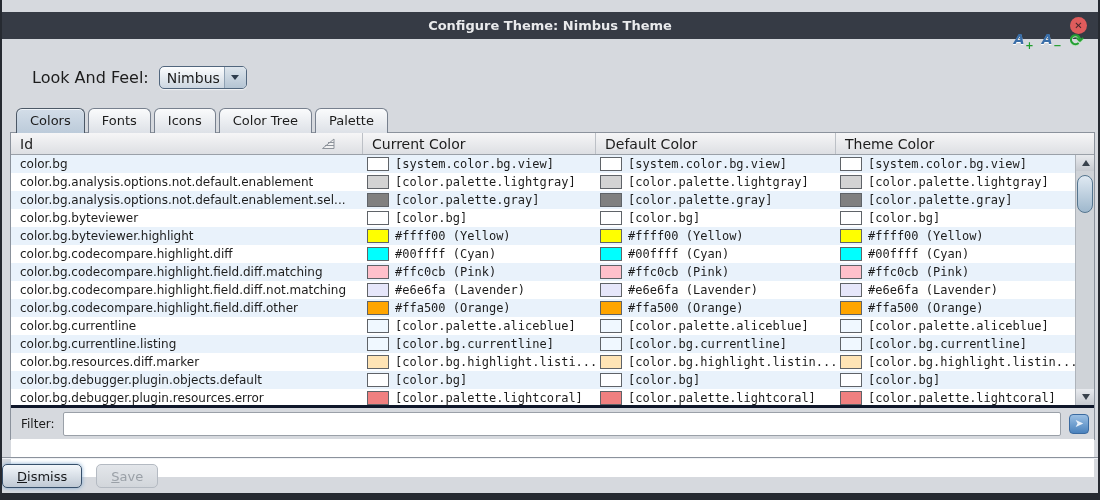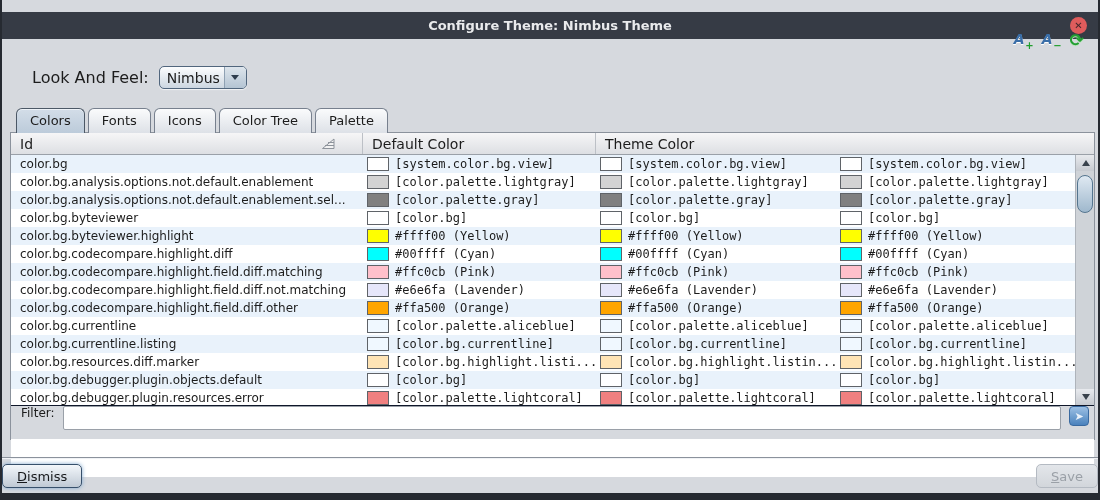--- a/index.html
+++ b/index.html
@@ -72,32 +72,32 @@
   .sb-btn { position:absolute; left:0; width:19px; height:16px; background:linear-gradient(#e8eaee,#c6cad0);
             display:flex; align-items:center; justify-content:center; }
   .sb-up { top:0; } .sb-down { bottom:0; }
   .sb-thumb { position:absolute; left:1px; top:20px; width:16px; height:38px; border-radius:9px;
               background:linear-gradient(#dfe9f2,#9fb8cd); border:1px solid #54758f; }
   .arrow-up { width:0;height:0;border-left:4px solid transparent;border-right:4px solid transparent;border-bottom:6px solid #39424c; }
   .arrow-down { width:0;height:0;border-left:4px solid transparent;border-right:4px solid transparent;border-top:6px solid #39424c; }
 
   
   .filter-bar { position:absolute; left:0; bottom:0; width:100%; height:34px; background:#d6d9de;
-                border-top:1px solid #0f172a; display:flex; align-items:flex-start; padding:0 5px 0 10px; gap:8px; }
+                border-top:3px solid #0f172a; display:flex; align-items:center; padding:0 5px 0 10px; gap:8px; }
   .filter-label { font-size:12px; }
   .filter-input { flex:1; height:24px; border:1px solid #9aa0a8; background:#fff; border-radius:2px;
                   font-family:"DejaVu Sans", sans-serif; font-size:12px; padding:0 6px; outline:none; }
   .filter-icon { width:20px; height:20px; border-radius:4px; background:linear-gradient(#9cc0e4,#4a82bd);
                  border:1px solid #3a6aa0; display:flex; align-items:center; justify-content:center;
                  color:#eaf2fb; font-size:11px; font-weight:bold; }
 
   
   .separator { position:absolute; left:0; top:457px; width:100%; height:2px;
                background:#8b929c; border-bottom:1px solid #f0f2f5; }
-  .button-bar { position:absolute; left:0; top:464px; width:100%; display:flex; justify-content:space-between; gap:14px; }
+  .button-bar { position:absolute; left:0; top:464px; width:100%; display:flex; justify-content:flex-start; gap:14px; }
   .btn { height:24px; padding:0 14px; font-size:13px; font-family:"DejaVu Sans", sans-serif;
          border-radius:5px; cursor:default; }
   .btn-primary { background:linear-gradient(#f3f7fb,#bfc9d4); border:1px solid #37506b;
                  box-shadow:0 0 4px #7fa8cf; color:#16181b; }
   .btn-disabled { background:linear-gradient(#e3e6ea,#d2d6db); border:1px solid #b4bac2; color:#9aa0a7; }
   .mnemonic u { text-decoration:underline; }
 </style>
 </head>
 <body>
 
@@ -138,20 +138,21 @@
 
   <div class="panel">
     <div class="thead">
       <div class="th">
         <span>Id</span>
         <svg class="sort-icon" width="15" height="13" viewBox="0 0 15 13">
           <path d="M1.5 11.5 H13 V2 Z" fill="#f2f2f2" stroke="#8d939b" stroke-width="1"></path>
           <path d="M4 8.5 H13 M7 5.5 H13" stroke="#8d939b" stroke-width="1" fill="none"></path>
         </svg>
       </div>
+      <div class="th">Current Color</div>
       <div class="th">Default Color</div>
       <div class="th">Theme Color</div>
     </div>
 
     <div class="tbody">
       <div class="rows" id="rows">
           <div class="trow alt">
             <div class="cell id-cell">color.bg</div>
             <div class="cell color-cell">
               <span class="swatch" style="background: rgb(255, 255, 255);"></span>

